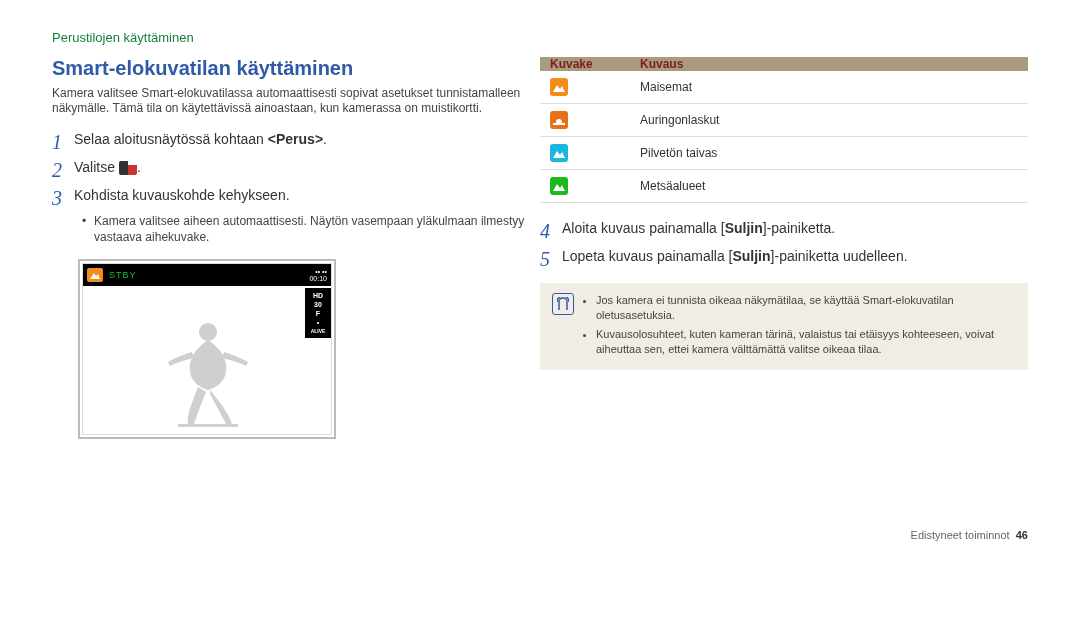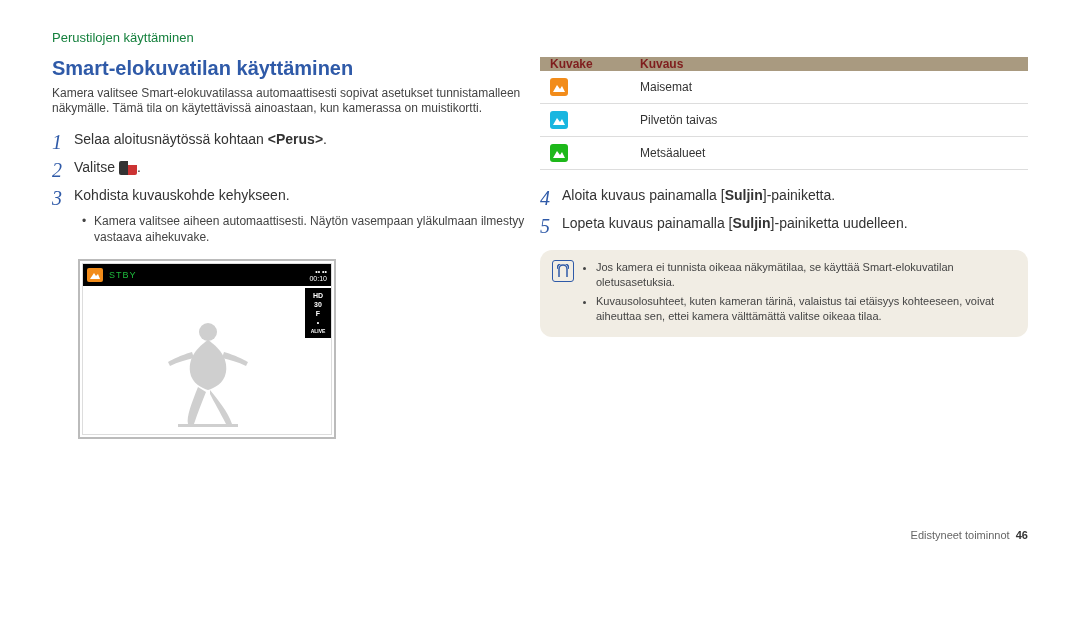--- a/index.html
+++ b/index.html
@@ -163,21 +163,20 @@
   
   .note {
     display: flex;
     background: #f1ede4;
     padding: 10px 12px;
     gap: 10px;
     font-size: 11px;
     line-height: 1.35;
     color: #444;
     margin-top: 14px;
-    border-radius: 12px;
   }
   .note-icon {
     flex: none;
     width: 20px; height: 20px;
     border: 1.5px solid #2f5aa8;
     border-radius: 3px;
     color: #2f5aa8;
     display: flex; align-items: center; justify-content: center;
   }
   .note-icon svg { width: 12px; height: 14px; }
@@ -270,20 +269,29 @@
         <tbody>
           <tr>
             <td><span class="ic ic-orange">
                   <svg viewBox="0 0 14 12">
                     <polygon points="1,11 5,4 8,8 10,5 13,11" fill="#fff"></polygon>
                   </svg>
                 </span></td>
             <td>Maisemat</td>
           </tr>
           <tr>
+            <td><span class="ic ic-darkorange">
+                  <svg viewBox="0 0 14 12">
+                    <circle cx="7" cy="8" r="3" fill="#fff"></circle>
+                    <rect x="1" y="9" width="12" height="2" fill="#fff"></rect>
+                  </svg>
+                </span></td>
+            <td>Auringonlaskut</td>
+          </tr>
+          <tr>
             <td><span class="ic ic-cyan">
                   <svg viewBox="0 0 14 12">
                     <polygon points="1,11 5,4 8,8 10,5 13,11" fill="#fff"></polygon>
                   </svg>
                 </span></td>
             <td>Pilvetön taivas</td>
           </tr>
           <tr>
             <td><span class="ic ic-green">
                   <svg viewBox="0 0 14 12">

